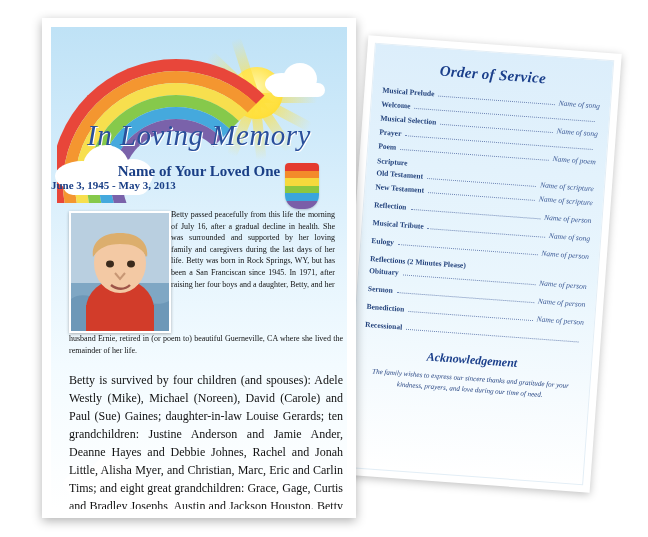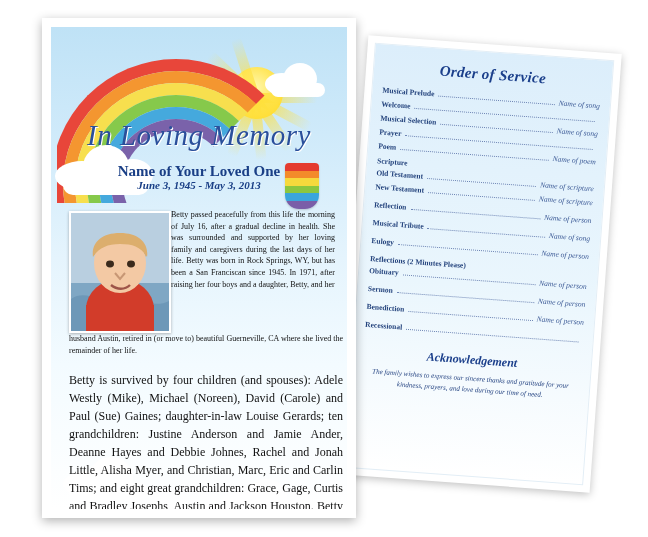--- a/index.html
+++ b/index.html
@@ -126,25 +126,23 @@
   }
   .name-line{
     position:absolute;left:0;right:0;top:136px;
     text-align:center;
     font-weight:bold;
     font-size:15px;
     color:#1a3f86;
   }
   .date-line{
     position:absolute;left:0;right:0;top:152px;
-    text-align:center;
     font-weight:bold;
     font-size:11px;
     color:#1a3f86;
-    font-style:italic;
   }
   
   .ribbon{
     position:absolute;right:28px;top:136px;width:34px;height:46px;
     border-radius:4px 4px 14px 14px;overflow:hidden;
     box-shadow:0 1px 2px rgba(0,0,0,.18);
   }
   .ribbon i{display:block;height:7.6px;}
 
   .photo{
@@ -327,18 +325,18 @@
           <path d="M23 42 C24 18 74 16 75 44 C70 30 60 26 49 27 C36 28 27 33 23 42 Z" fill="#c99a5e"></path>
           <path d="M22 44 C20 30 30 20 49 20 C68 20 78 30 76 44 C70 34 62 31 49 31 C36 31 28 35 22 44 Z" fill="#dcae6d"></path>
           <ellipse cx="39" cy="51" rx="4" ry="3.4" fill="#3a2a1c"></ellipse>
           <ellipse cx="60" cy="51" rx="4" ry="3.4" fill="#3a2a1c"></ellipse>
           <path d="M44 60 L49 66 L54 60" fill="none" stroke="#c79775" stroke-width="2"></path>
           <path d="M40 72 C46 77 54 77 59 72" fill="none" stroke="#9d5448" stroke-width="2.4"></path>
         </svg>
       </div>
 
       <div class="bio">Betty passed peacefully from this life the morning of July 16, after a gradual decline in health.  She was surrounded and supported by her loving family and caregivers during the last days of her life.  Betty was born in Rock Springs, WY, but has been a San Franciscan since 1945.  In 1971, after raising her four boys and a daughter, Betty, and her</div>
-      <div class="bio2">husband Austin, retired in (or move to) beautiful Guerneville, CA where she lived the remainder of her life.</div>
+      <div class="bio2">husband Ernie, retired in (or poem to) beautiful Guerneville, CA where she lived the remainder of her life.</div>
       <div class="bio3">Betty is survived by four children (and spouses): Adele Westly (Mike), Michael (Noreen), David (Carole) and Paul (Sue) Gaines; daughter-in-law Louise Gerards;  ten grandchildren: Justine Anderson and Jamie Ander, Deanne Hayes and Debbie Johnes, Rachel and Jonah Little, Alisha Myer, and Christian, Marc, Eric and Carlin Tims;  and eight great grandchildren: Grace, Gage, Curtis and Bradley Josephs, Austin and Jackson Houston.  Betty is also survived by her brother Art Landers and sister June Bailey.  She was preceded in death by her husband Ernest, her son Peter, daughter-in-law Madie Kristal, brothers Nels, Bobby and Tommy Little, and sisters Lucy Smith, May Day and Pearl Transferson.</div>
     </div>
   </div>
 
 </div>
 
 </body></html>

